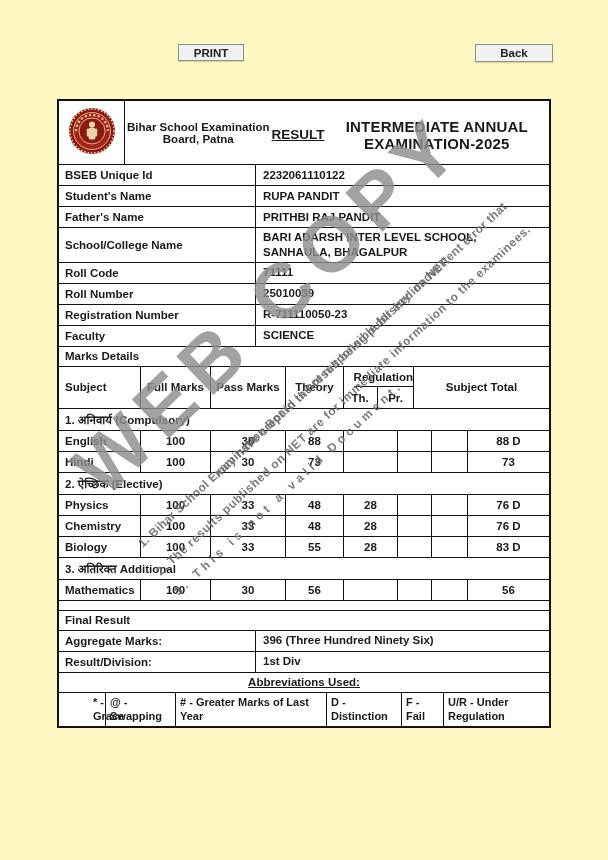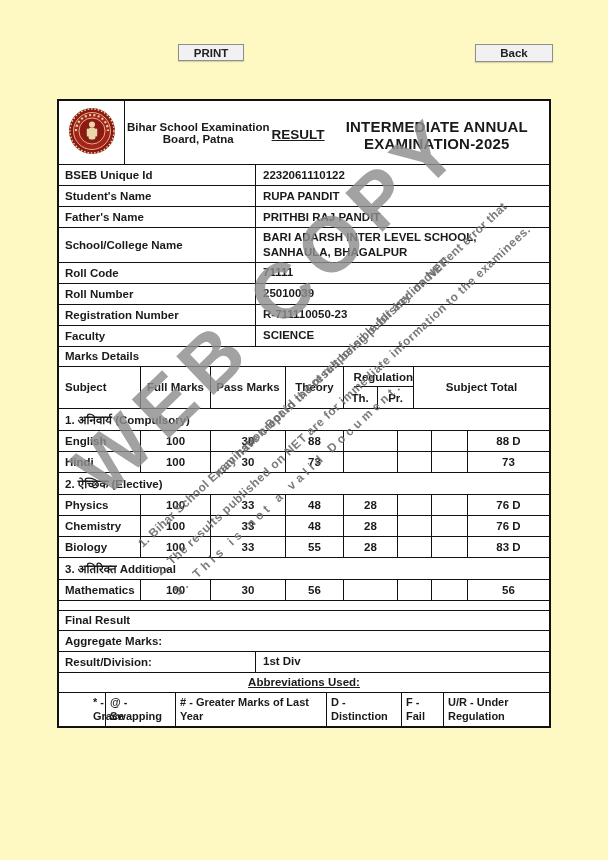--- a/index.html
+++ b/index.html
@@ -287,20 +287,21 @@
         </div>
       <div class="cell mc c-total">56</div>
     </div>
 
     <div class="gap-row"></div>
 
     <div class="full-row">Final Result</div>
 
     <div class="row info-row">
       <div class="cell label-cell">Aggregate Marks:</div>
+      <div class="cell value-cell">396 (Three Hundred Ninety Six)</div>
     </div>
     <div class="row info-row">
       <div class="cell label-cell">Result/Division:</div>
       <div class="cell value-cell">1st Div</div>
     </div>
 
     <div class="abbr-title-row">
       <span class="abbr-title">Abbreviations Used:</span>
     </div>
     <div class="row abbr-row">

